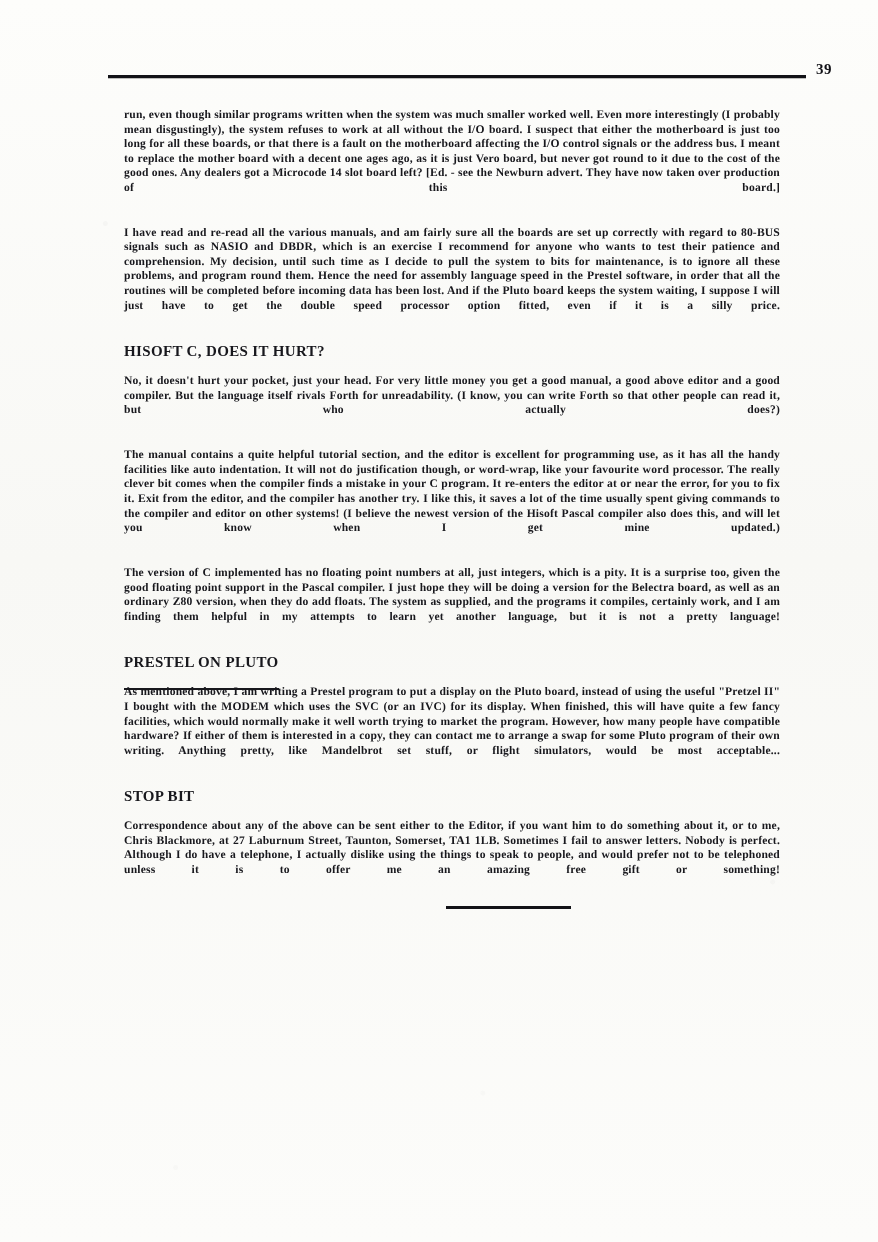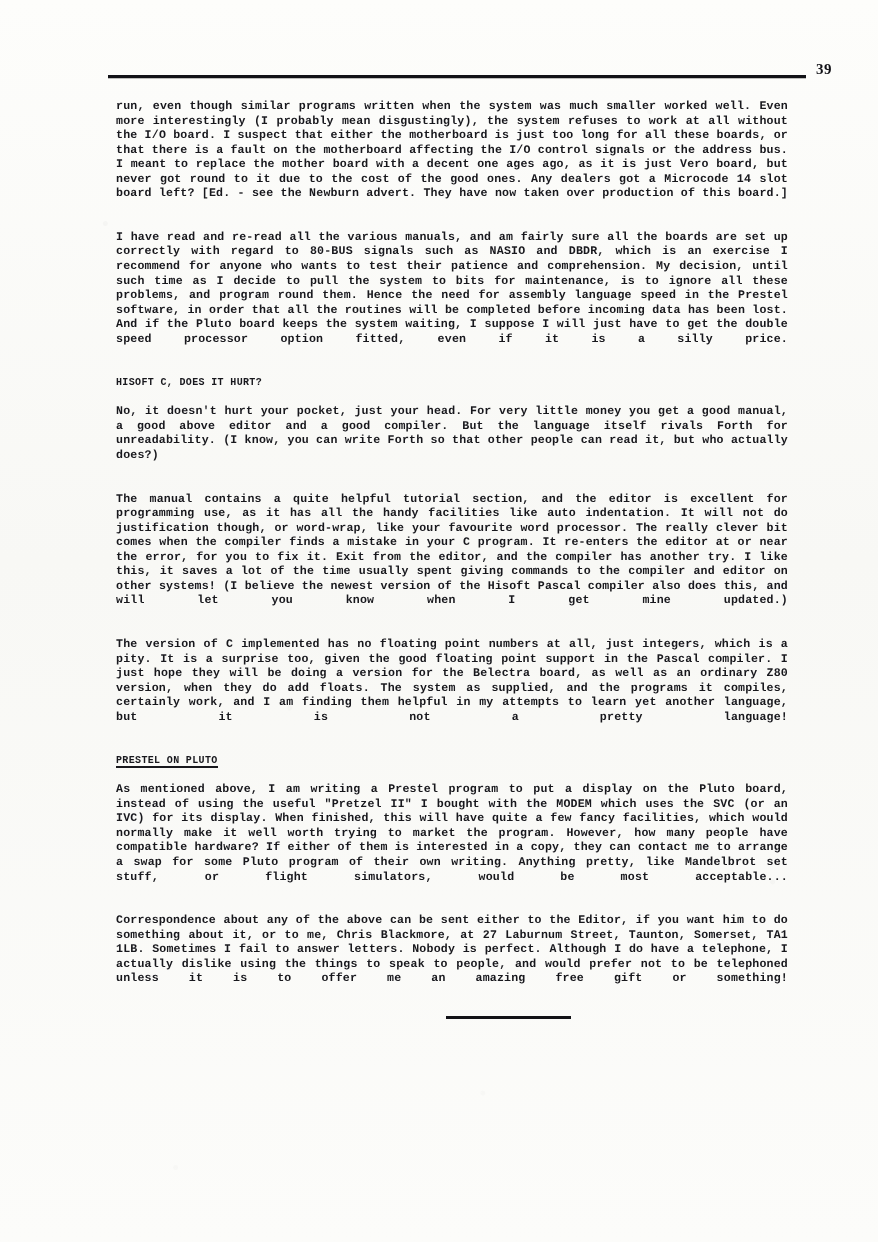--- a/index.html
+++ b/index.html
@@ -55,23 +55,23 @@
 
   
   .column {
     position: absolute;
     left: 108px;
     top: 92px;
     width: 688px;
   }
 
   p.para, h2.heading {
-    font-family: Liberation Mono, monospace;
+    font-family: Liberation Serif, serif;
     color: #1b1b20;
-    margin: 8px;
+    margin: 16px;
   }
 
   p.para {
     font-size: 11.6px;
     line-height: 14.55px;
     letter-spacing: 0.18px;
     text-align: justify;
     text-justify: inter-word;
     font-weight: 700;
     margin-bottom: 14.5px;
@@ -79,29 +79,29 @@
     text-rendering: geometricPrecision;
   }
   
   p.para::after {
     content: "";
     display: inline-block;
     width: 100%;
   }
 
   h2.heading {
-    font-size: 10px;
+    font-size: 15px;
     line-height: 14.5px;
     font-weight: 700;
     letter-spacing: 0.35px;
     margin-bottom: 14.5px;
   }
   h2.heading.underlined span {
     border-bottom: 2px solid #1b1b20;
-    padding-bottom: 0px;
+    padding-bottom: 18px;
   }
 
   
   .end-rule-wrap {
     margin-top: 12px;
     display: flex;
     justify-content: center;
   }
   .end-rule {
     width: 125px;
@@ -126,19 +126,20 @@
   <div class="column">
 
   <p class="para">run, even though similar programs written when the system was much smaller worked well.  Even more interestingly (I probably mean disgustingly), the system refuses to work at all without the I/O board.  I suspect that either the motherboard is just too long for all these boards, or that there is a fault on the motherboard affecting the I/O control signals or the address bus.  I meant to replace the mother board with a decent one ages ago, as it is just Vero board, but never got round to it due to the cost of the good ones.  Any dealers got a Microcode 14 slot board left?  [Ed. - see the Newburn advert.  They have now taken over production of this board.]</p>
       <p class="para">I have read and re-read all the various manuals, and am fairly sure all the boards are set up correctly with regard to 80-BUS signals such as NASIO and DBDR, which is an exercise I recommend for anyone who wants to test their patience and comprehension.  My decision, until such time as I decide to pull the system to bits for maintenance, is to ignore all these problems, and program round them.  Hence the need for assembly language speed in the Prestel software, in order that all the routines will be completed before incoming data has been lost.  And if the Pluto board keeps the system waiting, I suppose I will just have to get the double speed processor option fitted, even if it is a silly price.</p>
       <h2 class="heading"><span>HISOFT C, DOES IT HURT?</span></h2>
       <p class="para">No, it doesn't hurt your pocket, just your head.  For very little money you get a good manual, a good above editor and a good compiler.  But the language itself rivals Forth for unreadability.  (I know, you can write Forth so that other people can read it, but who actually does?)</p>
       <p class="para">The manual contains a quite helpful tutorial section, and the editor is excellent for programming use, as it has all the handy facilities like auto indentation.  It will not do justification though, or word-wrap, like your favourite word processor.  The really clever bit comes when the compiler finds a mistake in your C program.  It re-enters the editor at or near the error, for you to fix it.  Exit from the editor, and the compiler has another try.  I like this, it saves a lot of the time usually spent giving commands to the compiler and editor on other systems!  (I believe the newest version of the Hisoft Pascal compiler also does this, and will let you know when I get mine updated.)</p>
       <p class="para">The version of C implemented has no floating point numbers at all, just integers, which is a pity.  It is a surprise too, given the good floating point support in the Pascal compiler.  I just hope they will be doing a version for the Belectra board, as well as an ordinary Z80 version, when they do add floats.  The system as supplied, and the programs it compiles, certainly work, and I am finding them helpful in my attempts to learn yet another language, but it is not a pretty language!</p>
       <h2 class="heading underlined"><span>PRESTEL ON PLUTO</span></h2>
       <p class="para">As mentioned above, I am writing a Prestel program to put a display on the Pluto board, instead of using the useful "Pretzel II" I bought with the MODEM which uses the SVC (or an IVC) for its display.  When finished, this will have quite a few fancy facilities, which would normally make it well worth trying to market the program.  However, how many people have compatible hardware?  If either of them is interested in a copy, they can contact me to arrange a swap for some Pluto program of their own writing.  Anything pretty, like Mandelbrot set stuff, or flight simulators, would be most acceptable...</p>
+      <h2 class="heading"><span>STOP BIT</span></h2>
       <p class="para">Correspondence about any of the above can be sent either to the Editor, if you want him to do something about it, or to me, Chris Blackmore, at 27 Laburnum Street, Taunton, Somerset, TA1 1LB.  Sometimes I fail to answer letters.  Nobody is perfect.  Although I do have a telephone, I actually dislike using the things to speak to people, and would prefer not to be telephoned unless it is to offer me an amazing free gift or something!</p>
       <div class="end-rule-wrap">
         <div class="end-rule"></div>
       </div>
     </div>
 
 </div>
 
 </body></html>

